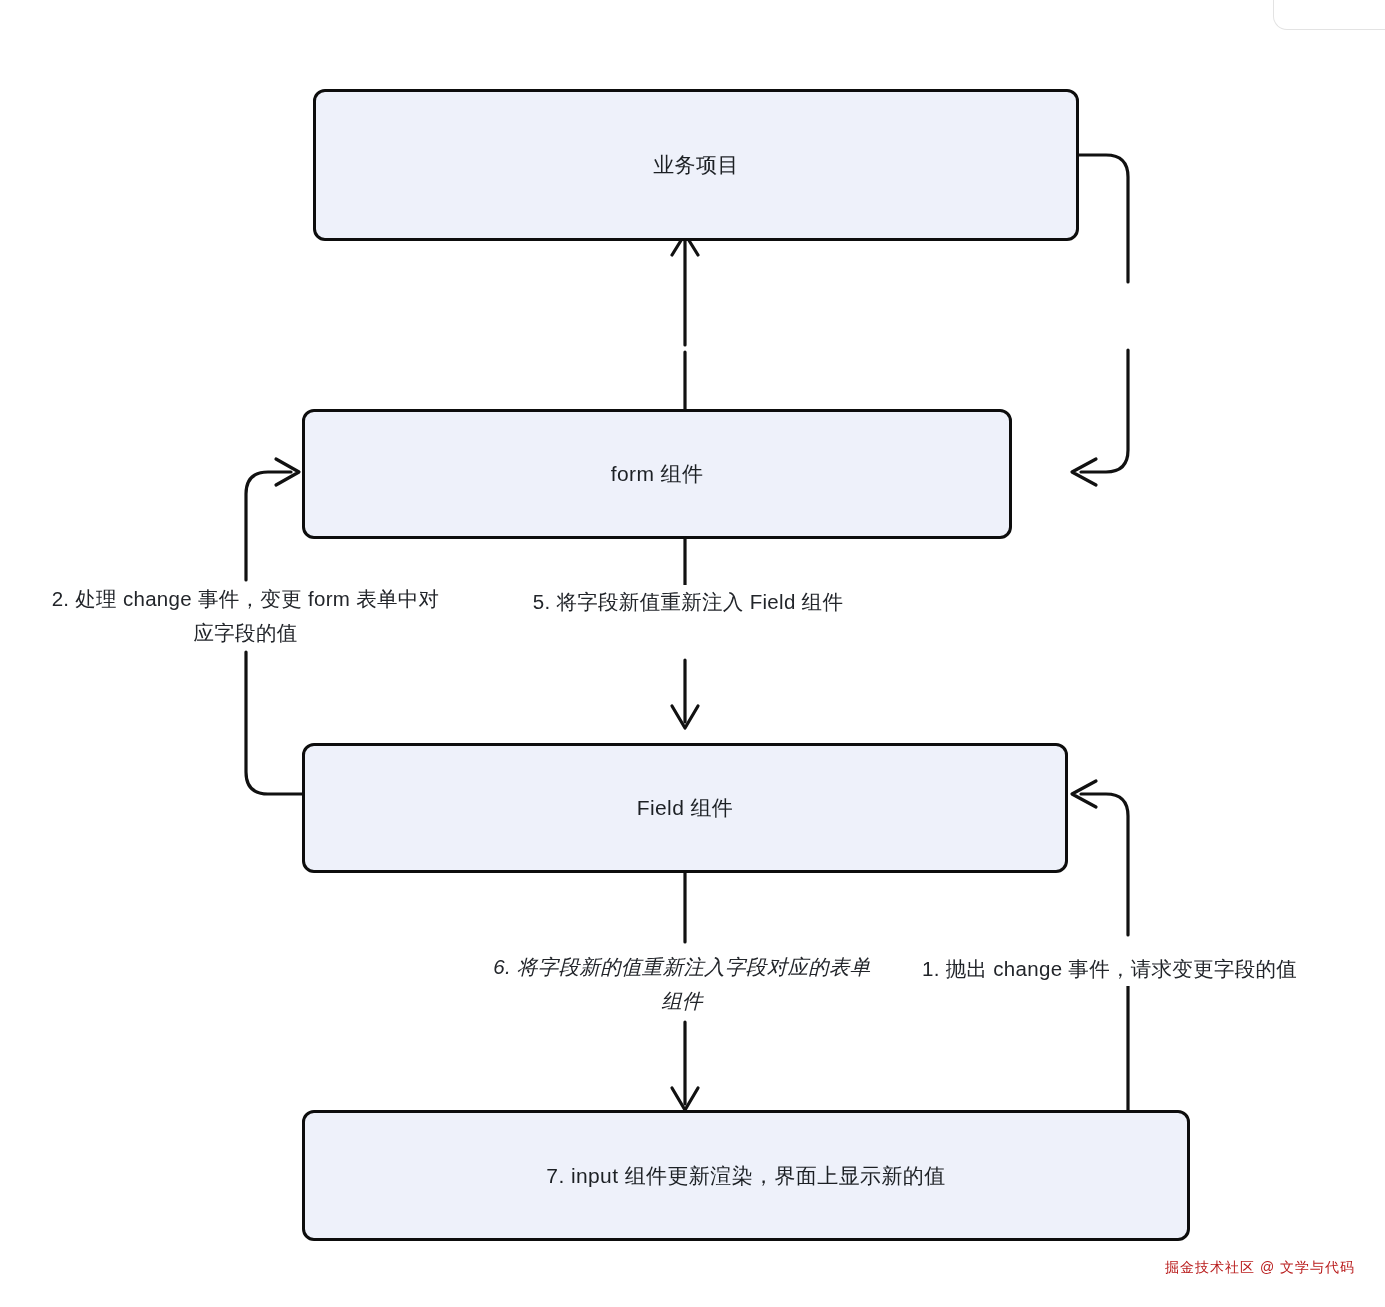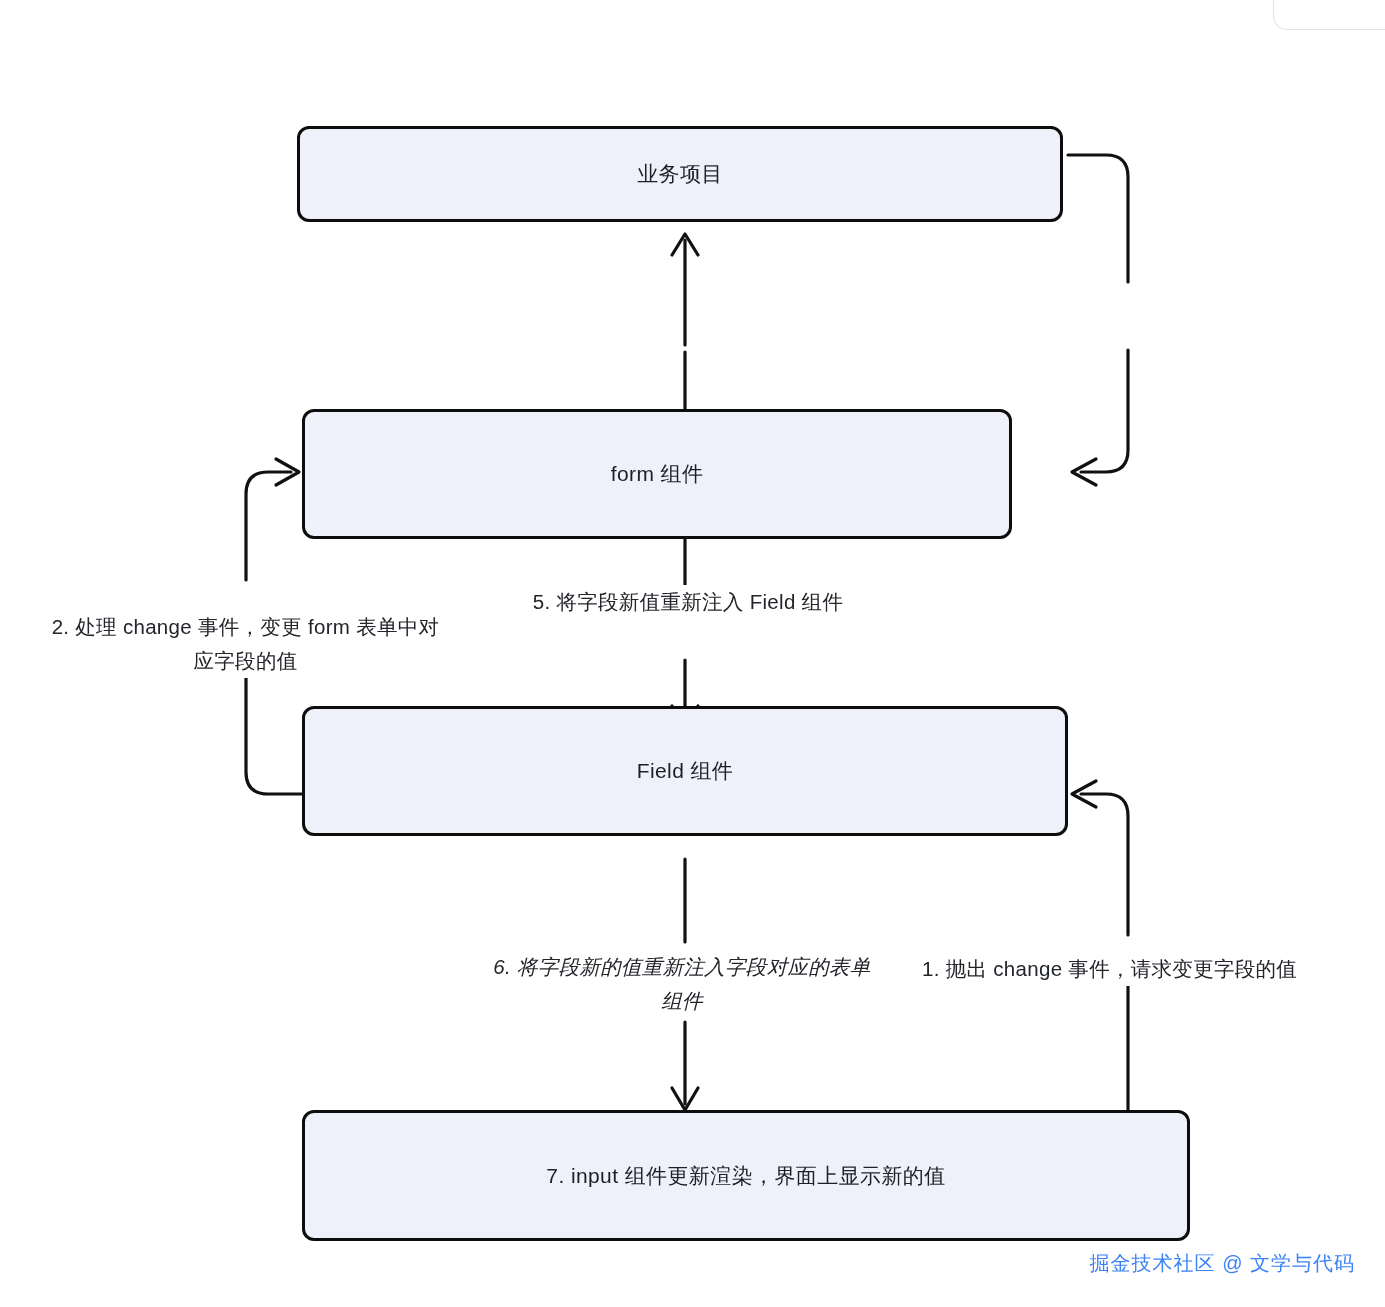--- a/index.html
+++ b/index.html
@@ -63,50 +63,50 @@
     border-radius: 12px;
     display: flex;
     align-items: center;
     justify-content: center;
     color: #1c2024;
     font-size: 21px;
     letter-spacing: .4px;
   }
   .node-label { color: #1c2024; }
 
-  #node-business { left: 297px; top: 89px;  width: 766px; height: 96px; margin-top: 37px; }
+  #node-business { left: 313px; top: 89px;  width: 766px; height: 152px; }
   #node-form     { left: 302px; top: 409px; width: 710px; height: 130px; }
-  #node-field    { left: 302px; top: 706px; width: 766px; height: 130px; }
+  #node-field    { left: 302px; top: 743px; width: 766px; height: 130px; }
   #node-input    { left: 302px; top: 1110px; width: 888px; height: 131px; text-align: center; }
 
   
   .edge-label {
     position: absolute;
     color: #22252a;
     font-size: 20.5px;
     line-height: 34px;
     letter-spacing: .3px;
     background: #ffffff;
     white-space: pre-line;
   }
 
   #label-3 { left: 455px;  top: 272px;  width: 450px; text-align: center; }
   #label-4 { left: 922px;  top: 284px;  width: 420px; text-align: center; }
-  #label-2 { left: 18px;   top: 582px;  width: 455px; text-align: center; margin-top: 28px; }
+  #label-2 { left: 18px;   top: 582px;  width: 455px; text-align: center; }
   #label-5 { left: 498px;  top: 585px;  width: 380px; text-align: center; }
   #label-6 { left: 462px;  top: 950px;  width: 440px; text-align: center; font-style: italic; }
   #label-1 { left: 922px;  top: 952px;  width: 420px; text-align: left; }
 
   
   #watermark {
     position: absolute;
     right: 30px;
     bottom: 30px;
-    font-size: 20px;
-    color: #3b82f6;
+    font-size: 14px;
+    color: #b91c1c;
     letter-spacing: 1px;
     user-select: none;
     text-align: center;
   }
 </style>
 </head>
 <body>
 
 <div id="page">
 

